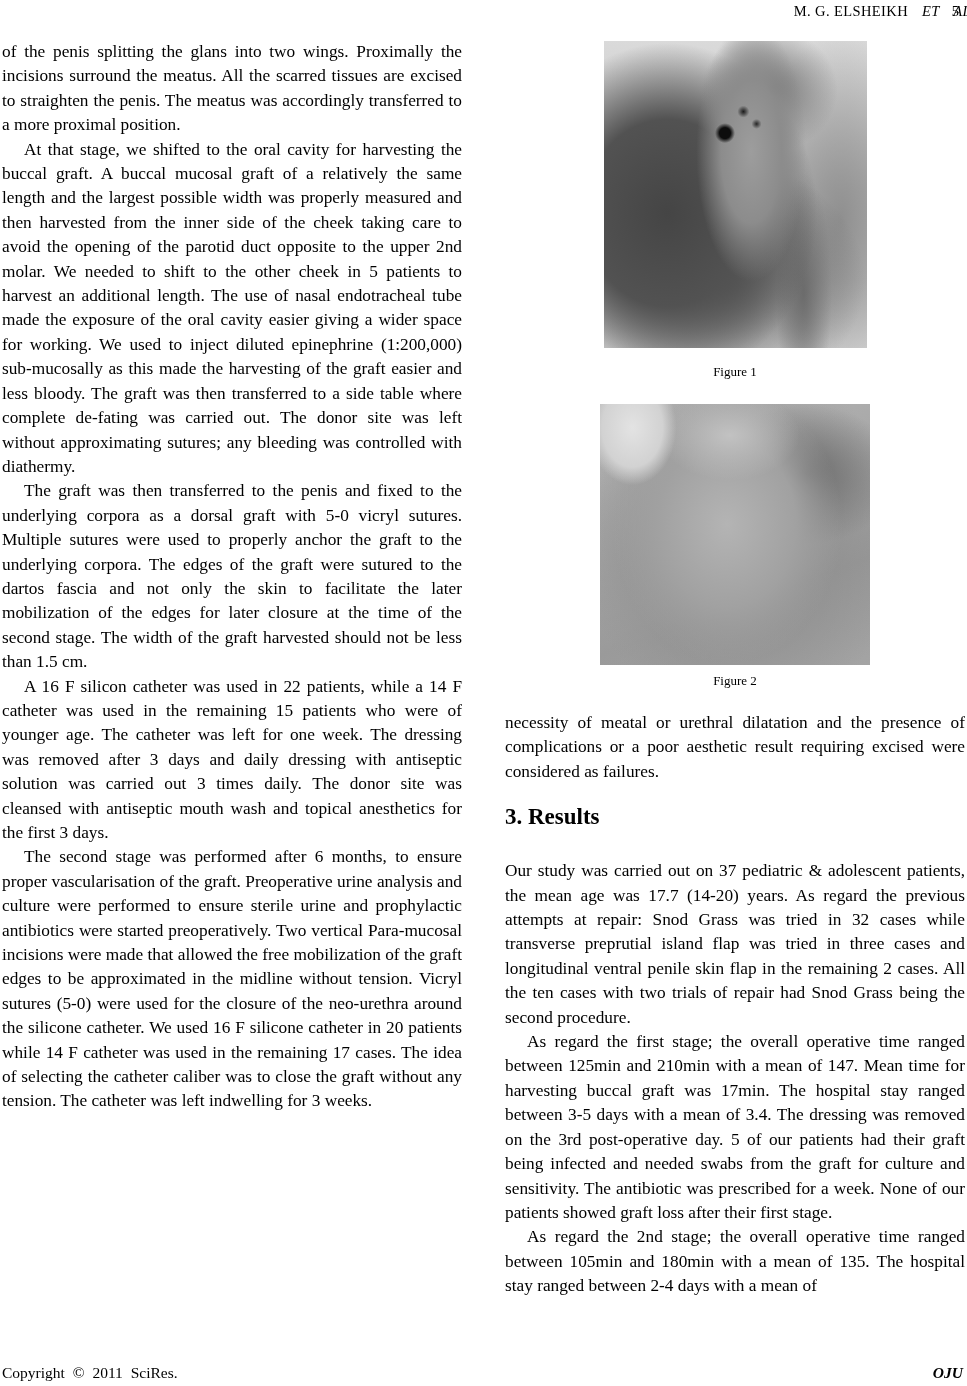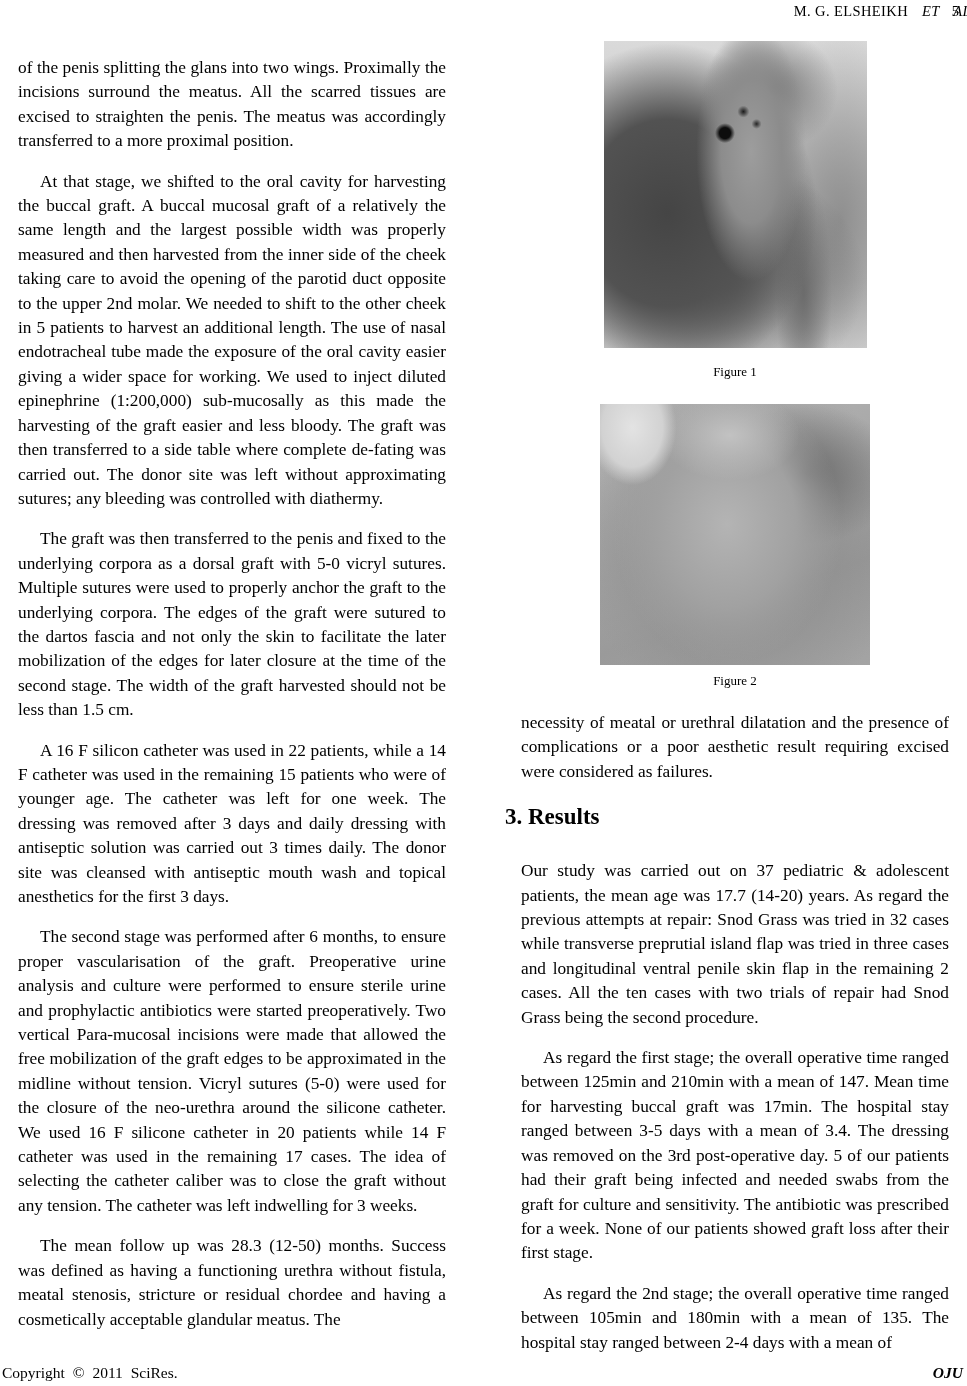--- a/index.html
+++ b/index.html
@@ -55,21 +55,21 @@
   .col {
     position: absolute;
     top: 0;
     text-align: justify;
     font-size: 17.3px;
     line-height: 24.4px;
     hyphens: none;
   }
   .col-left  { left: 0;     width: 460px; }
   .col-right { left: 503px; width: 460px; }
-  .col p { margin: 16px; padding: 0; }
+  .col p { margin: 0; padding: 0; }
   .col p.indent { text-indent: 22px; }
 
   
   figure {
     margin: 0;
     padding: 0;
     text-align: center;
   }
   .photo {
     margin: 0 auto;
@@ -153,21 +153,20 @@
   </div>
 
   <div class="columns">
 
     <div class="col col-left">
       <p>of the penis splitting the glans into two wings. Proximally the incisions surround the meatus. All the scarred tissues are excised to straighten the penis. The meatus was accordingly transferred to a more proximal position.</p>
       <p class="indent">At that stage, we shifted to the oral cavity for harvesting the buccal graft. A buccal mucosal graft of a relatively the same length and the largest possible width was properly measured and then harvested from the inner side of the cheek taking care to avoid the opening of the parotid duct opposite to the upper 2nd molar. We needed to shift to the other cheek in 5 patients to harvest an additional length. The use of nasal endotracheal tube made the exposure of the oral cavity easier giving a wider space for working. We used to inject diluted epinephrine (1:200,000) sub-mucosally as this made the harvesting of the graft easier and less bloody. The graft was then transferred to a side table where complete de-fating was carried out. The donor site was left without approximating sutures; any bleeding was controlled with diathermy.</p>
       <p class="indent">The graft was then transferred to the penis and fixed to the underlying corpora as a dorsal graft with 5-0 vicryl sutures. Multiple sutures were used to properly anchor the graft to the underlying corpora. The edges of the graft were sutured to the dartos fascia and not only the skin to facilitate the later mobilization of the edges for later closure at the time of the second stage. The width of the graft harvested should not be less than 1.5 cm.</p>
       <p class="indent">A 16 F silicon catheter was used in 22 patients, while a 14 F catheter was used in the remaining 15 patients who were of younger age. The catheter was left for one week. The dressing was removed after 3 days and daily dressing with antiseptic solution was carried out 3 times daily. The donor site was cleansed with antiseptic mouth wash and topical anesthetics for the first 3 days.</p>
       <p class="indent">The second stage was performed after 6 months, to ensure proper vascularisation of the graft. Preoperative urine analysis and culture were performed to ensure sterile urine and prophylactic antibiotics were started preoperatively. Two vertical Para-mucosal incisions were made that allowed the free mobilization of the graft edges to be approximated in the midline without tension. Vicryl sutures (5-0) were used for the closure of the neo-urethra around the silicone catheter. We used 16 F silicone catheter in 20 patients while 14 F catheter was used in the remaining 17 cases. The idea of selecting the catheter caliber was to close the graft without any tension. The catheter was left indwelling for 3 weeks.</p>
-      <p class="indent">The mean follow up was 28.3 (12-50) months. Success was defined as having a functioning urethra without fistula, meatal stenosis, stricture or residual chordee and having a cosmetically acceptable glandular meatus. The</p>
     </div>
 
     <div class="col col-right">
 
       <figure class="fig-1">
         <div class="photo photo-1"></div>
         <figcaption>Figure 1</figcaption>
       </figure>
 
       <figure class="fig-2">

